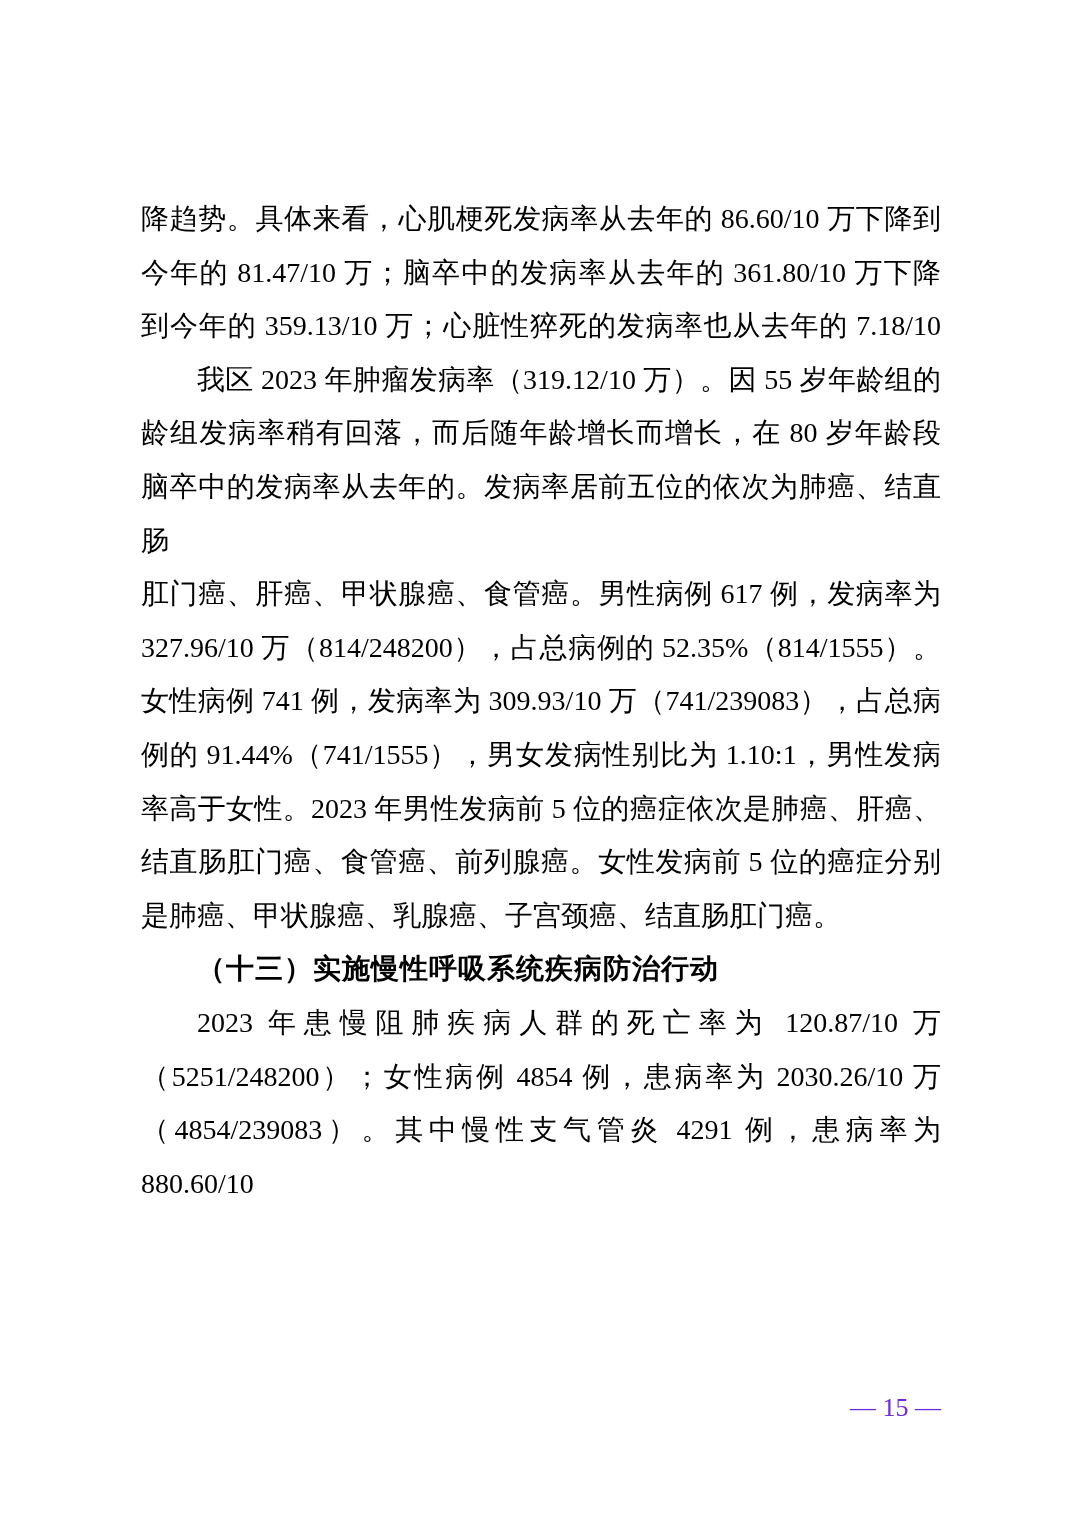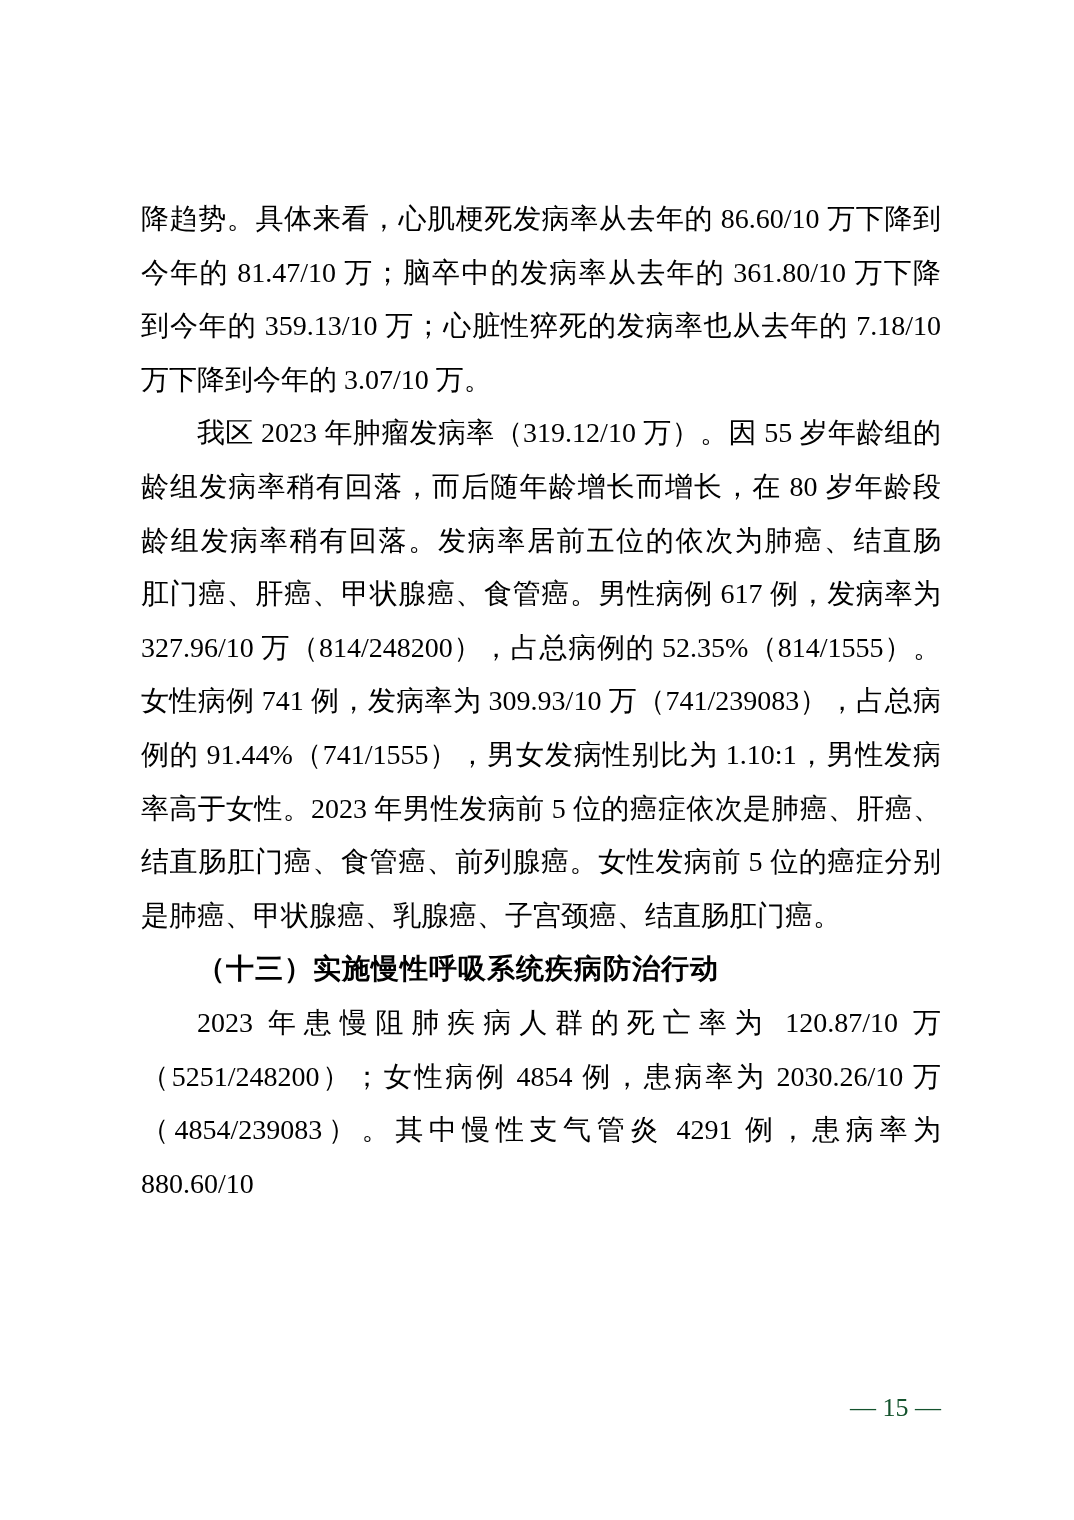--- a/index.html
+++ b/index.html
@@ -44,38 +44,37 @@
     text-indent: 2em;
   }
   .pageno {
     position: absolute;
     left: 141px;
     top: 1392px;
     width: 800px;
     text-align: right;
     font-size: 26px;
     line-height: 32px;
-    color: #14532d;
+    color: #6d28d9;
   }
 </style>
 </head>
 <body>
 
 <div class="page">
   <div class="text-block">
 
     <div class="ln j">降趋势。具体来看，心肌梗死发病率从去年的 86.60/10 万下降到</div>
     <div class="ln j">今年的 81.47/10 万；脑卒中的发病率从去年的 361.80/10 万下降</div>
     <div class="ln j">到今年的 359.13/10 万；心脏性猝死的发病率也从去年的 7.18/10</div>
-    <div class="ln e">万下降到今年的 3.07/10 万。</div>
 
 
     <div class="ln j indent">我区 2023 年肿瘤发病率（319.12/10 万）。因 55 岁年龄组的</div>
     <div class="ln j">龄组发病率稍有回落，而后随年龄增长而增长，在 80 岁年龄段</div>
-    <div class="ln j">龄组发病率稍有回落。发病率居前五位的依次为肺癌、结直肠</div>
+    <div class="ln j">脑卒中的发病率从去年的。发病率居前五位的依次为肺癌、结直肠</div>
     <div class="ln j">肛门癌、肝癌、甲状腺癌、食管癌。男性病例 617 例，发病率为</div>
     <div class="ln j">327.96/10 万（814/248200），占总病例的 52.35%（814/1555）。</div>
     <div class="ln j">女性病例 741 例，发病率为 309.93/10 万（741/239083），占总病</div>
     <div class="ln j">例的 91.44%（741/1555），男女发病性别比为 1.10:1，男性发病</div>
     <div class="ln j">率高于女性。2023 年男性发病前 5 位的癌症依次是肺癌、肝癌、</div>
     <div class="ln j">结直肠肛门癌、食管癌、前列腺癌。女性发病前 5 位的癌症分别</div>
     <div class="ln e">是肺癌、甲状腺癌、乳腺癌、子宫颈癌、结直肠肛门癌。</div>
 
     <div class="ln heading">（十三）实施慢性呼吸系统疾病防治行动</div>
 

